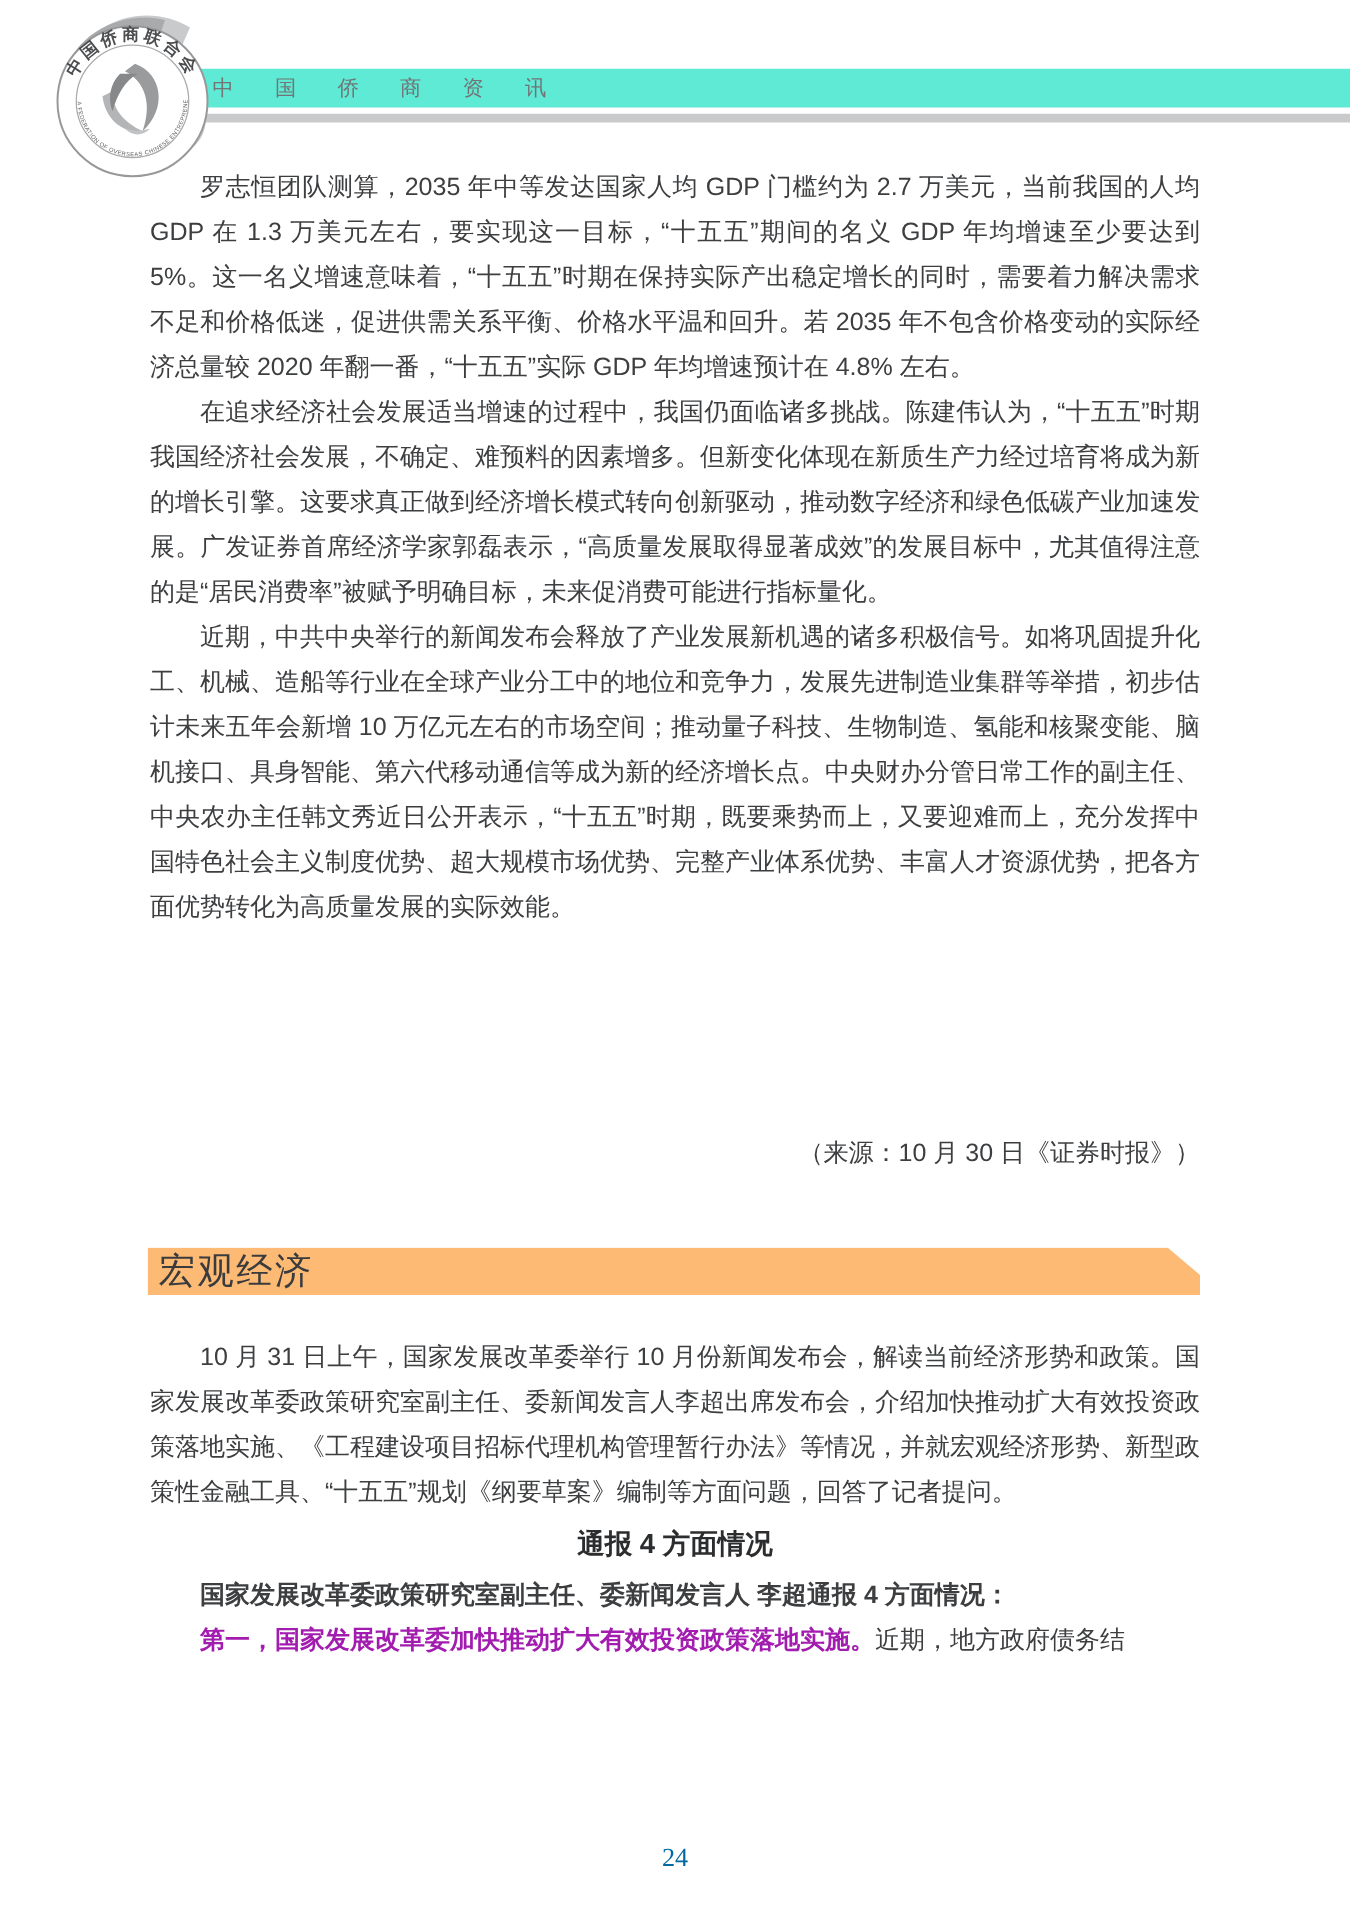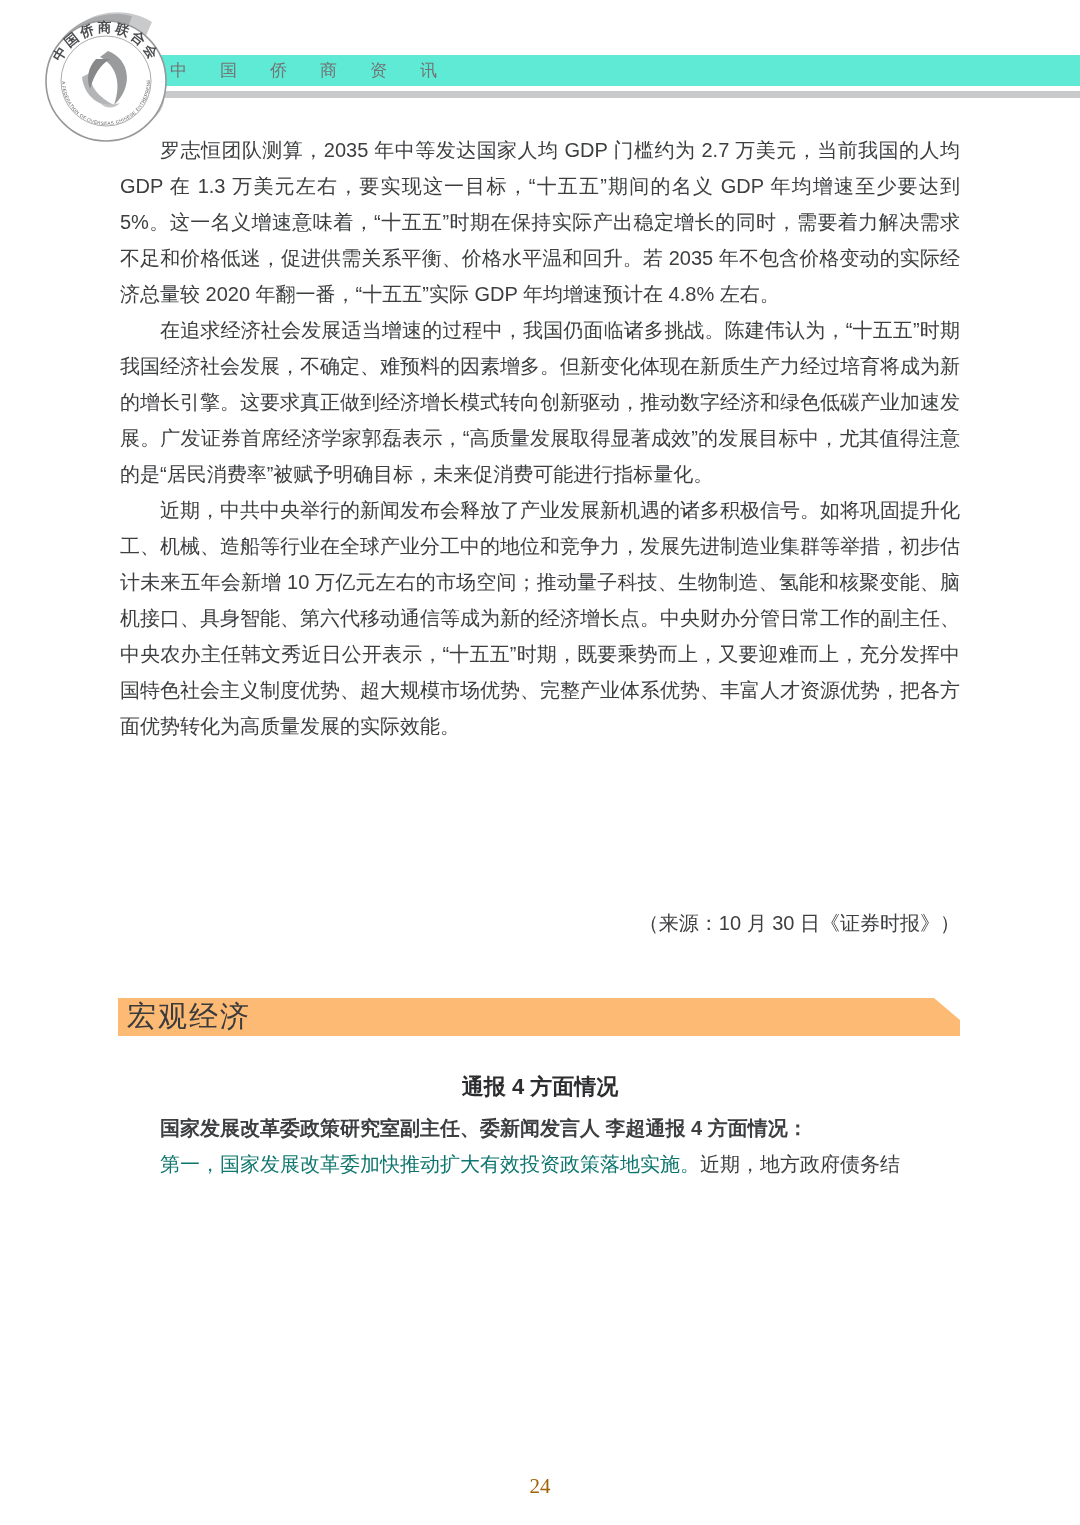--- a/index.html
+++ b/index.html
@@ -54,27 +54,27 @@
     font-family:"Liberation Serif","DejaVu Serif",serif;
     font-size:29px; color:#3a3b3d; padding-left:9px; letter-spacing:2px;
   }
 
   .article-title {
     margin:44px 0 0; font-size:26px; line-height:36px; text-align:center;
     font-weight:bold; color:#2b2c2e;
   }
   .a2-paras { margin-top:32px; }
   .bold-para { font-weight:bold; color:#2c2d2f; }
-  .bold-lead { font-weight:normal; color:#0f766e; }
+  .bold-lead { font-weight:bold; color:#a21caf; }
 
   
   .page-number {
     position:absolute; left:0; right:0; bottom:26px; text-align:center;
     font-family:"Liberation Serif","DejaVu Serif",serif;
-    font-size:21px; color:#a16207;
+    font-size:21px; color:#0369a1;
   }
 </style>
 </head>
 <body>
 
 <div class="page">
 
   <header>
     <div class="masthead-band">
       <span class="masthead-title">中国侨商资讯</span>
@@ -120,20 +120,21 @@
       </div>
       <p class="source-line">（来源：10 月 30 日《证券时报》）</p>
     </section>
 
     <div class="section-banner">
       <span class="section-title">宏观经济</span>
     </div>
 
     <section>
       <div class="a2-paras">
+        <p class="body indent">10 月 31 日上午，国家发展改革委举行 10 月份新闻发布会，解读当前经济形势和政策。国家发展改革委政策研究室副主任、委新闻发言人李超出席发布会，介绍加快推动扩大有效投资政策落地实施、《工程建设项目招标代理机构管理暂行办法》等情况，并就宏观经济形势、新型政策性金融工具、“十五五”规划《纲要草案》编制等方面问题，回答了记者提问。</p>
         <h3 class="subhead">通报 4 方面情况</h3>
         <p class="body indent bold-para">国家发展改革委政策研究室副主任、委新闻发言人 李超通报 4 方面情况：</p>
         <p class="body indent"><span class="bold-lead">第一，国家发展改革委加快推动扩大有效投资政策落地实施。</span><span>近期，地方政府债务结</span></p>
       </div>
     </section>
 
   </main>
 
   <div class="page-number">24</div>
 

